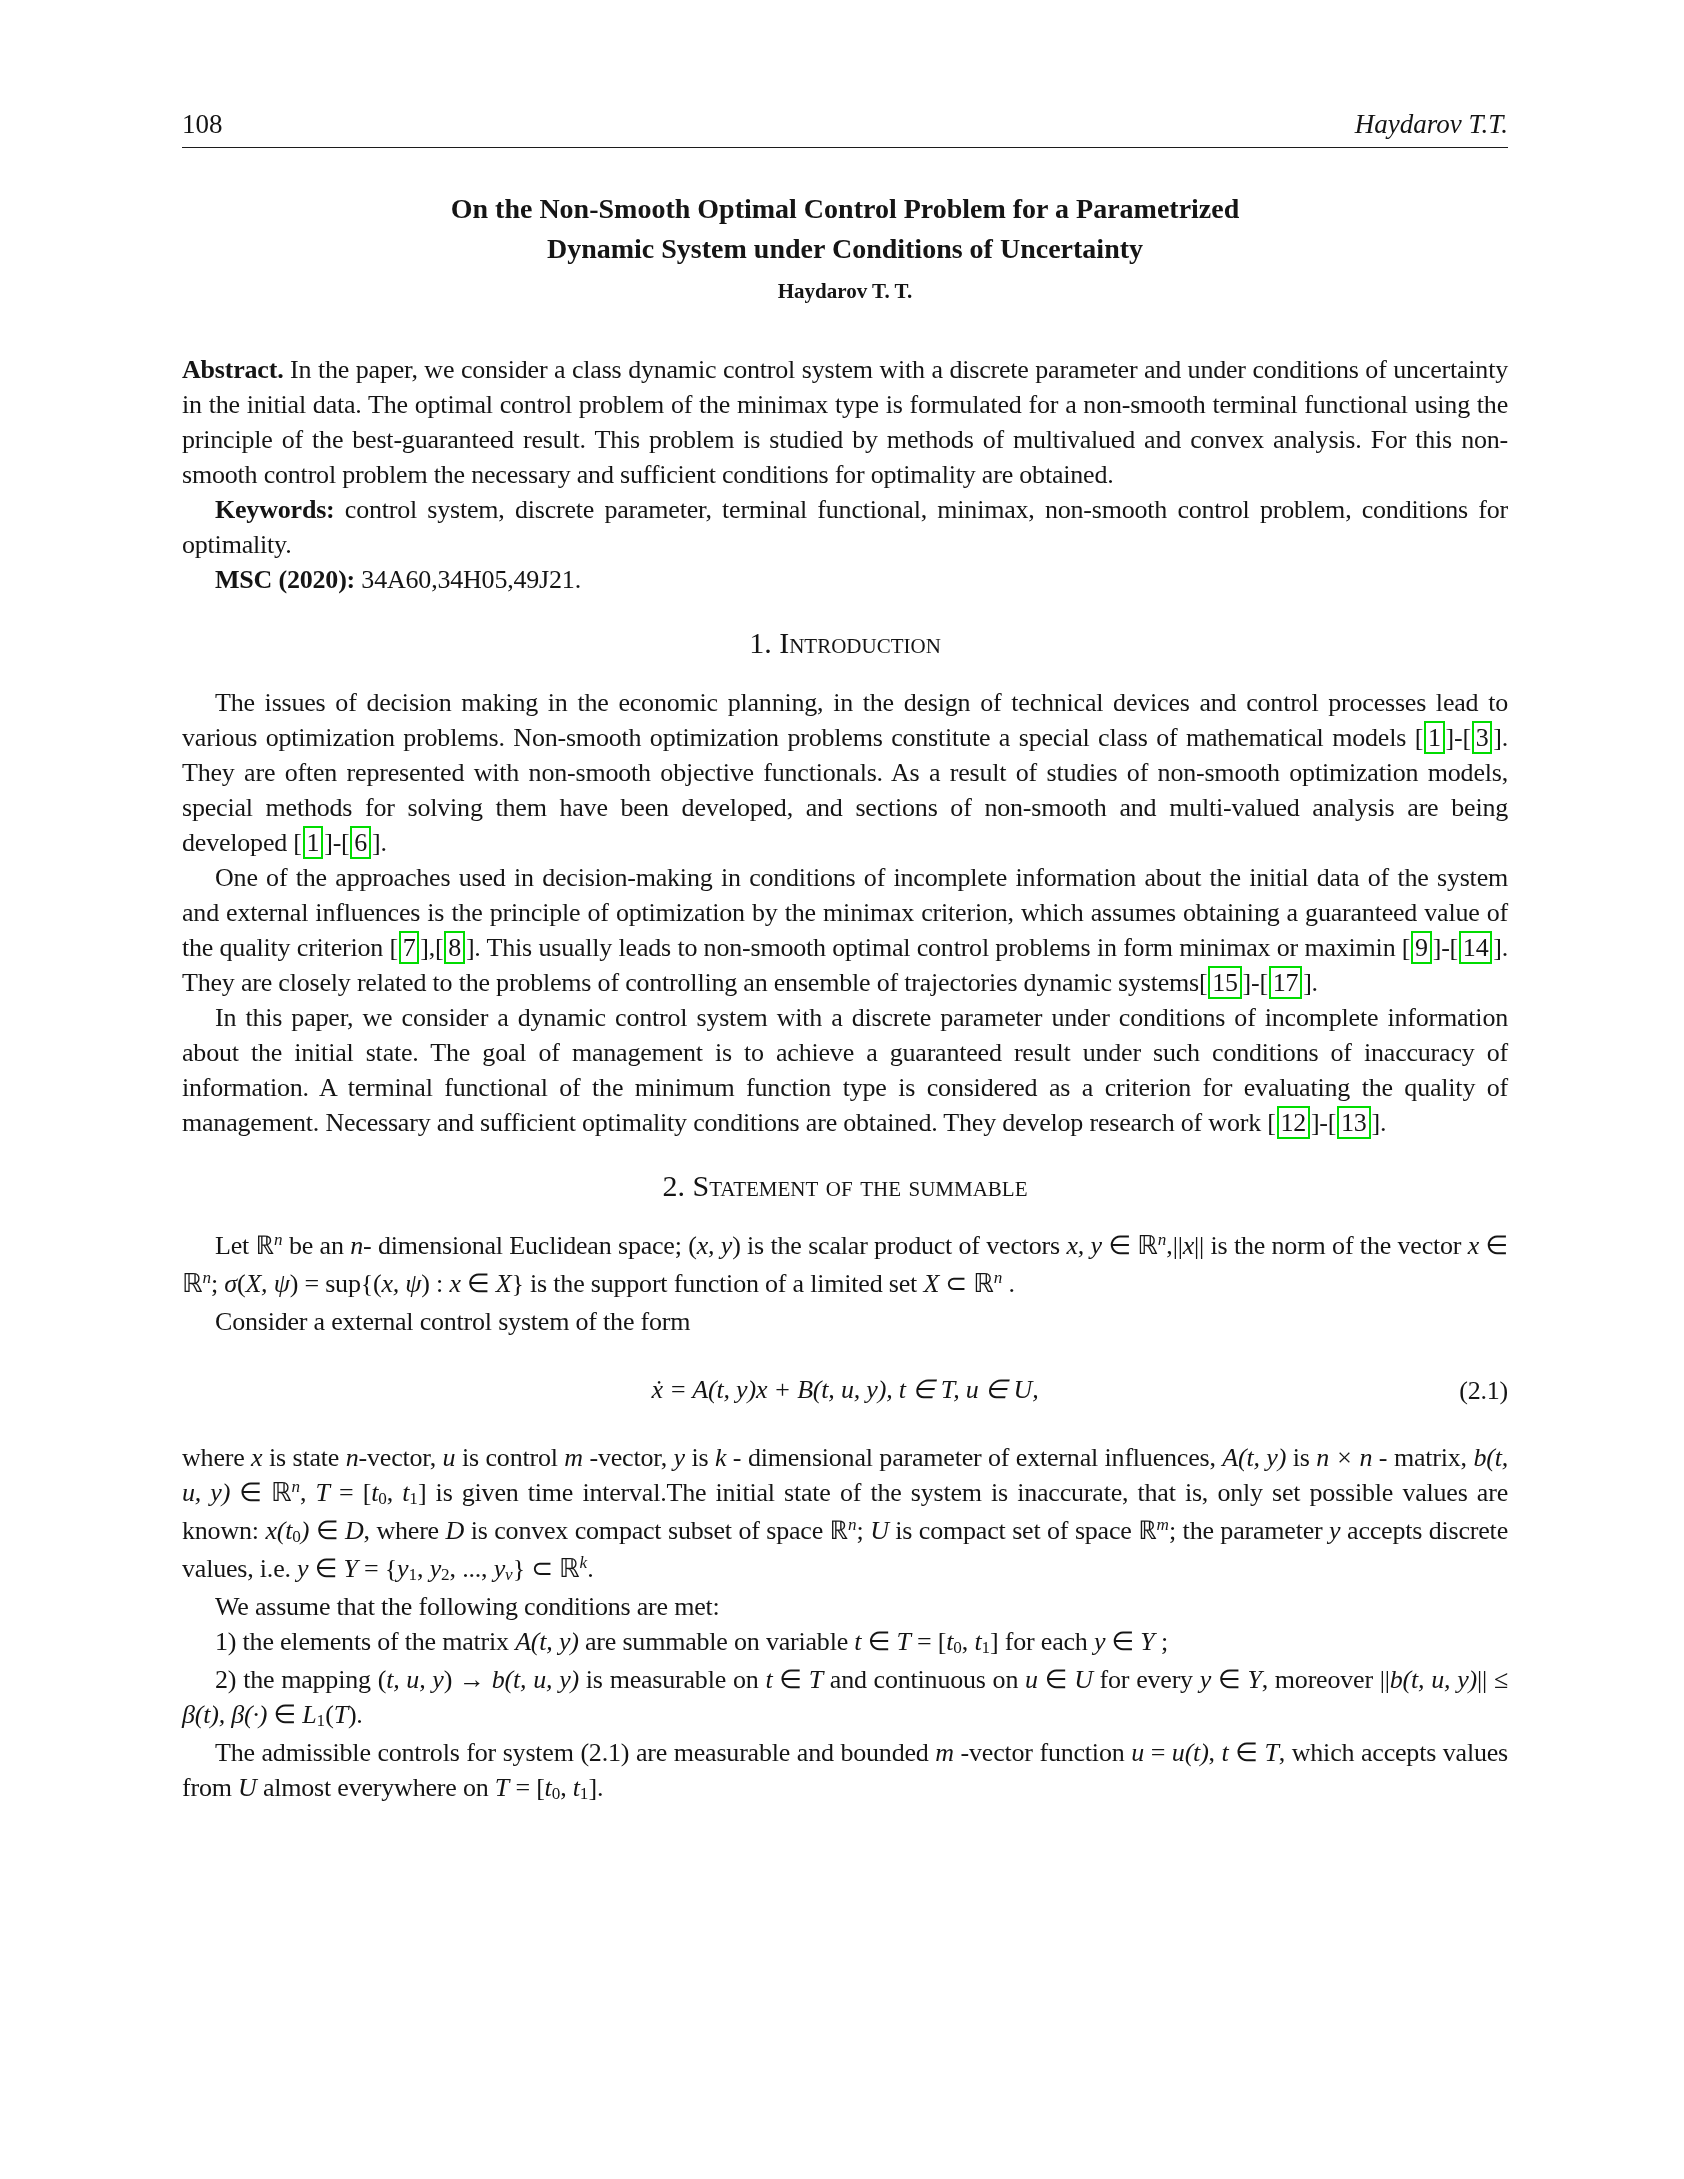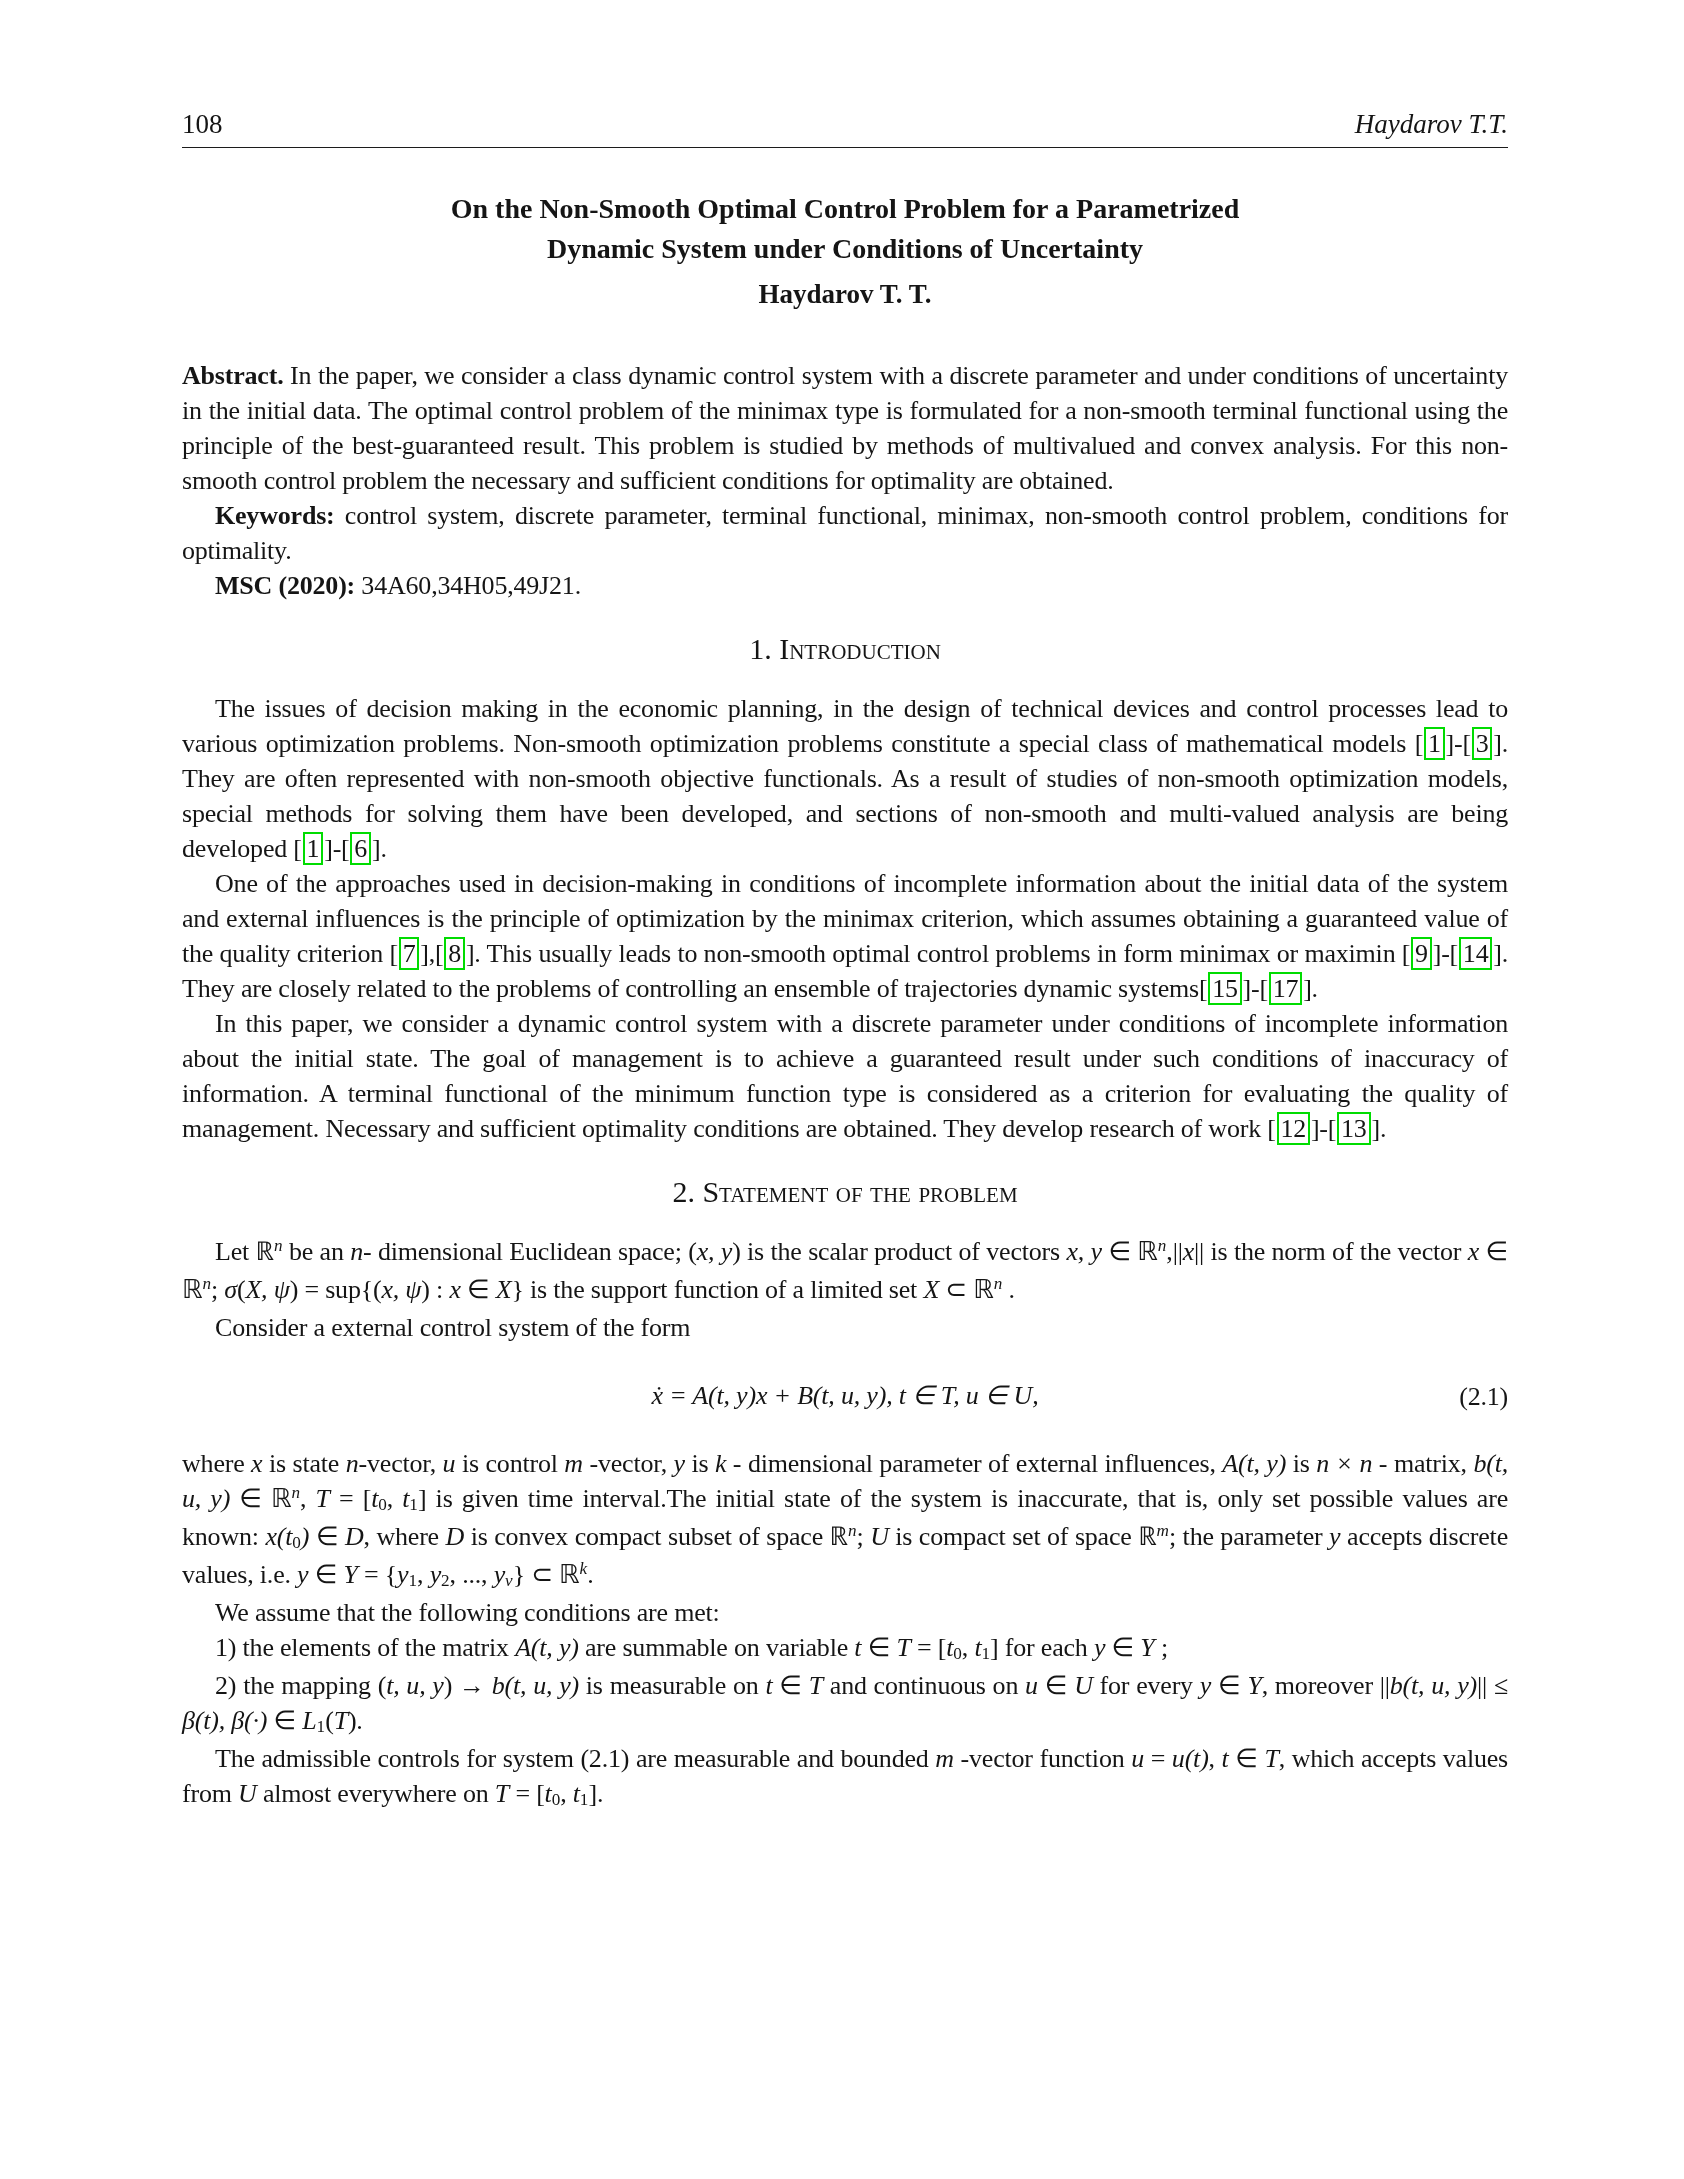--- a/index.html
+++ b/index.html
@@ -17,21 +17,21 @@
 
   .journal-block{
     margin:37px 0 0 811px;
     font-family:"Liberation Sans",sans-serif;
     font-size:25.5px;line-height:42px;white-space:nowrap;
   }
   .journal-block .doi{font-family:"Liberation Serif",serif;}
 
   .title{margin:41px 0 0;text-align:center;font-size:28px;line-height:40px;font-weight:bold;}
   .title .title-line{display:block;}
-  .author{text-align:center;font-weight:bold;font-size:27px;margin-top:9.3px;}
+  .author{text-align:center;font-weight:bold;font-size:21px;margin-top:9.3px;}
 
   .body-text{margin-top:48px;font-size:26px;line-height:35px;text-align:justify;letter-spacing:-0.2px;}
   .body-text p{margin:0;}
   .indent{text-indent:33px;}
 
   .section-heading{
     font-weight:normal;font-size:30px;text-align:center;
     margin:28px 0 25px;text-indent:0;letter-spacing:0;
   }
 
@@ -68,21 +68,21 @@
     <div class="body-text">
       <p><span class="s-b">Abstract.</span><span> In the paper, we consider a class dynamic control system with a discrete parameter and under conditions of uncertainty in the initial data. The optimal control problem of the minimax type is formulated for a non-smooth terminal functional using the principle of the best-guaranteed result. This problem is studied by methods of multivalued and convex analysis. For this non-smooth control problem the necessary and sufficient conditions for optimality are obtained.</span></p>
       <p class="indent"><span class="s-b">Keywords:</span><span> control system, discrete parameter, terminal functional, minimax, non-smooth control problem, conditions for optimality.</span></p>
       <p class="indent"><span class="s-b">MSC (2020):</span><span> 34A60,34H05,49J21.</span></p>
 
       <h2 class="section-heading"><span>1. </span><span class="s-sc">Introduction</span></h2>
       <p class="indent"><span>The issues of decision making in the economic planning, in the design of technical devices and control processes lead to various optimization problems. Non-smooth optimization problems constitute a special class of mathematical models [</span><span class="s-boxg">1</span><span>]-[</span><span class="s-boxg">3</span><span>]. They are often represented with non-smooth objective functionals. As a result of studies of non-smooth optimization models, special methods for solving them have been developed, and sections of non-smooth and multi-valued analysis are being developed [</span><span class="s-boxg">1</span><span>]-[</span><span class="s-boxg">6</span><span>].</span></p>
       <p class="indent"><span>One of the approaches used in decision-making in conditions of incomplete information about the initial data of the system and external influences is the principle of optimization by the minimax criterion, which assumes obtaining a guaranteed value of the quality criterion [</span><span class="s-boxg">7</span><span>],[</span><span class="s-boxg">8</span><span>]. This usually leads to non-smooth optimal control problems in form minimax or maximin [</span><span class="s-boxg">9</span><span>]-[</span><span class="s-boxg">14</span><span>]. They are closely related to the problems of controlling an ensemble of trajectories dynamic systems[</span><span class="s-boxg">15</span><span>]-[</span><span class="s-boxg">17</span><span>].</span></p>
       <p class="indent"><span>In this paper, we consider a dynamic control system with a discrete parameter under conditions of incomplete information about the initial state. The goal of management is to achieve a guaranteed result under such conditions of inaccuracy of information. A terminal functional of the minimum function type is considered as a criterion for evaluating the quality of management. Necessary and sufficient optimality conditions are obtained. They develop research of work [</span><span class="s-boxg">12</span><span>]-[</span><span class="s-boxg">13</span><span>].</span></p>
 
-      <h2 class="section-heading"><span>2. </span><span class="s-sc">Statement of the problem</span></h2>
+      <h2 class="section-heading"><span>2. </span><span class="s-sc">Statement of the summable</span></h2>
       <p class="indent"><span>Let ℝ</span><span class="s-i s-sup">n</span><span> be an </span><span class="s-i">n</span><span>- dimensional Euclidean space; (</span><span class="s-i">x, y</span><span>) is the scalar product of vectors </span><span class="s-i">x, y</span><span> ∈ ℝ</span><span class="s-i s-sup">n</span><span>,||</span><span class="s-i">x</span><span>|| is the norm of the vector </span><span class="s-i">x</span><span> ∈ ℝ</span><span class="s-i s-sup">n</span><span>; </span><span class="s-i">σ</span><span>(</span><span class="s-i">X, ψ</span><span>) = sup{(</span><span class="s-i">x, ψ</span><span>) : </span><span class="s-i">x</span><span> ∈ </span><span class="s-i">X</span><span>} is the support function of a limited set </span><span class="s-i">X</span><span> ⊂ ℝ</span><span class="s-i s-sup">n</span><span> .</span></p>
       <p class="indent"><span>Consider a external control system of the form</span></p>
 
       <div class="equation">
         <span class="eq-body"><span class="s-i">ẋ = A(t, y)x + B(t, u, y), t ∈ T, u ∈ U,</span></span>
         <span class="eq-num">(2.1)</span>
       </div>
 
       <p><span>where </span><span class="s-i">x</span><span> is state </span><span class="s-i">n</span><span>-vector, </span><span class="s-i">u</span><span> is control </span><span class="s-i">m</span><span> -vector, </span><span class="s-i">y</span><span> is </span><span class="s-i">k</span><span> - dimensional parameter of external influences, </span><span class="s-i">A(t, y)</span><span> is </span><span class="s-i">n × n</span><span> - matrix, </span><span class="s-i">b(t, u, y)</span><span> ∈ ℝ</span><span class="s-i s-sup">n</span><span>, </span><span class="s-i">T</span><span> = [</span><span class="s-i">t</span><span class="s-sub">0</span><span>, </span><span class="s-i">t</span><span class="s-sub">1</span><span>] is given time interval.The initial state of the system is inaccurate, that is, only set possible values are known: </span><span class="s-i">x(t</span><span class="s-sub">0</span><span class="s-i">)</span><span> ∈ </span><span class="s-i">D</span><span>, where </span><span class="s-i">D</span><span> is convex compact subset of space ℝ</span><span class="s-i s-sup">n</span><span>; </span><span class="s-i">U</span><span> is compact set of space ℝ</span><span class="s-i s-sup">m</span><span>; the parameter </span><span class="s-i">y</span><span> accepts discrete values, i.e. </span><span class="s-i">y</span><span> ∈ </span><span class="s-i">Y</span><span> = {</span><span class="s-i">y</span><span class="s-sub">1</span><span>, </span><span class="s-i">y</span><span class="s-sub">2</span><span>, ..., </span><span class="s-i">y</span><span class="s-i s-sub">v</span><span>} ⊂ ℝ</span><span class="s-i s-sup">k</span><span>.</span></p>
       <p class="indent"><span>We assume that the following conditions are met:</span></p>

